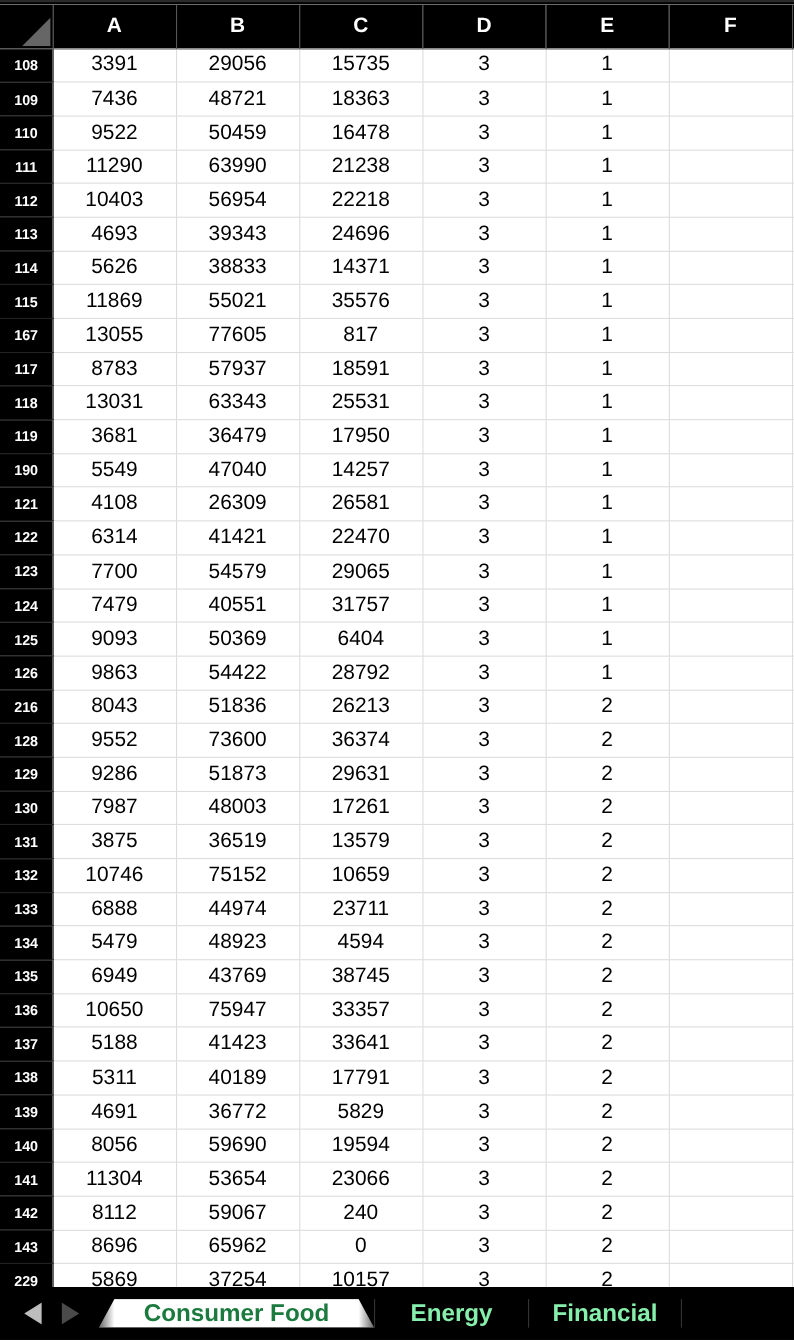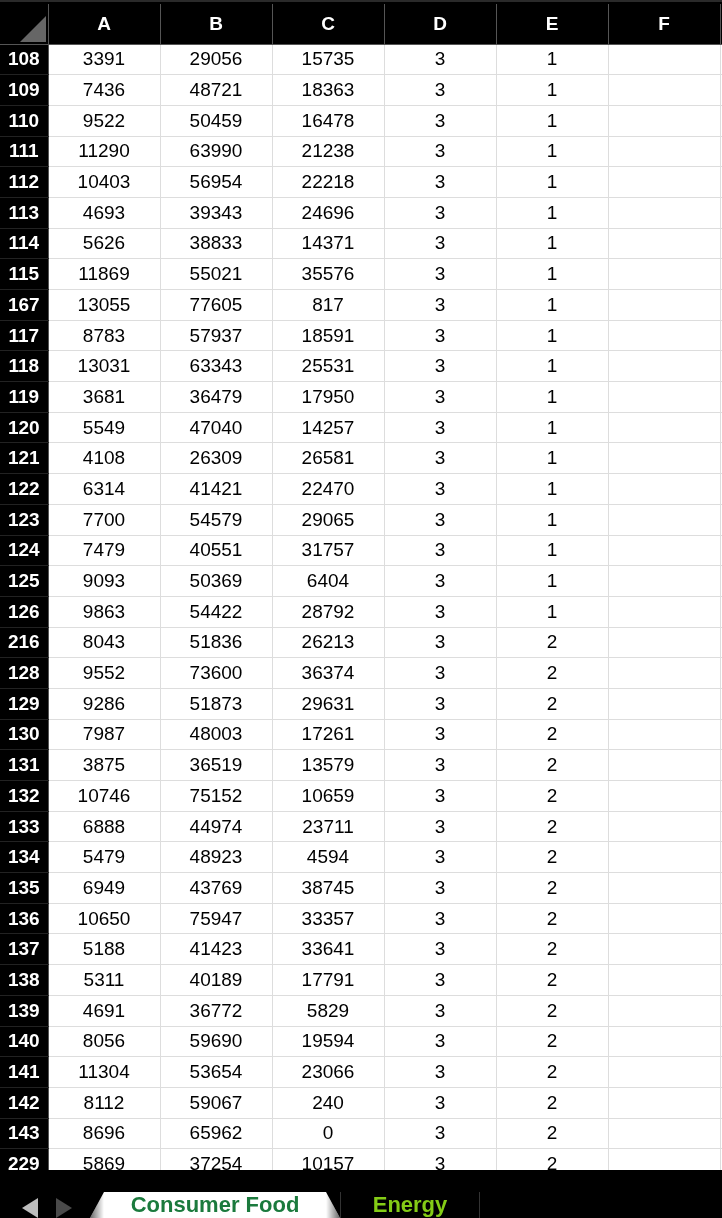--- a/index.html
+++ b/index.html
@@ -58,21 +58,21 @@
     font-size: 19px;
     height: 40px;
     border: 1px solid #555;
     border-top: none;
     text-align: center;
   }
   th.rowhead {
     background: #000;
     color: #fff;
     font-weight: bold;
-    font-size: 19px;
+    font-size: 13px;
     border-right: 1px solid #555;
     border-bottom: 1px solid #222;
     text-align: center;
     padding: 0 4px;
   }
   td.cell {
     background: #fff;
     text-align: center;
     font-size: 19px;
     color: #000;
@@ -80,21 +80,21 @@
     border: 1px solid #ddd;
     padding: 0 4px;
   }
   td.cell.empty { background: #fff; }
   td.cell.edge { border-right: none; }
   
   .tabbar {
     height: 48px;
     background: #000;
     display: flex;
-    align-items: flex-end;
+    align-items: center;
     color: #fff;
   }
   .nav-arrows {
     display: flex;
     align-items: center;
     gap: 18px;
     padding: 0 18px 0 22px;
   }
   .nav-arrows svg { display: block; }
   .arrow-left  { fill: #bdbdbd; }
@@ -121,21 +121,21 @@
     content: "";
     position: absolute;
     top: 0;
     width: 14px;
     height: 100%;
     background: linear-gradient(to right, rgba(0,0,0,0.6), rgba(0,0,0,0));
   }
   .tab.active::before { left: 0; }
   .tab.active::after  { right: 0; background: linear-gradient(to left, rgba(0,0,0,0.6), rgba(0,0,0,0)); }
   .tab.inactive {
-    color: #84cc16;
+    color: #86efac;
     border-left: 1px solid #333;
     min-width: 140px;
   }
   .tab.inactive:last-child { border-right: 1px solid #333; }
 </style>
 </head>
 <body>
 
 <div class="app">
   <div class="topbar"></div>
@@ -283,21 +283,21 @@
             <th class="rowhead">119</th>
             <td class="cell">3681</td>
             <td class="cell">36479</td>
             <td class="cell">17950</td>
             <td class="cell">3</td>
             <td class="cell">1</td>
             <td class="cell empty"></td>
             <td class="cell empty edge"></td>
           </tr>
           <tr>
-            <th class="rowhead">120</th>
+            <th class="rowhead">190</th>
             <td class="cell">5549</td>
             <td class="cell">47040</td>
             <td class="cell">14257</td>
             <td class="cell">3</td>
             <td class="cell">1</td>
             <td class="cell empty"></td>
             <td class="cell empty edge"></td>
           </tr>
           <tr>
             <th class="rowhead">121</th>
@@ -555,14 +555,17 @@
             <polygon class="arrow-right" points="0,0 0,20 16,10"></polygon>
           </svg>
       </span>
     </div>
     <div class="tab active">
       <span>Consumer Food</span>
     </div>
     <div class="tab inactive">
       <span>Energy</span>
     </div>
+    <div class="tab inactive">
+      <span>Financial</span>
+    </div>
   </div>
 </div>
 
 </body></html>

